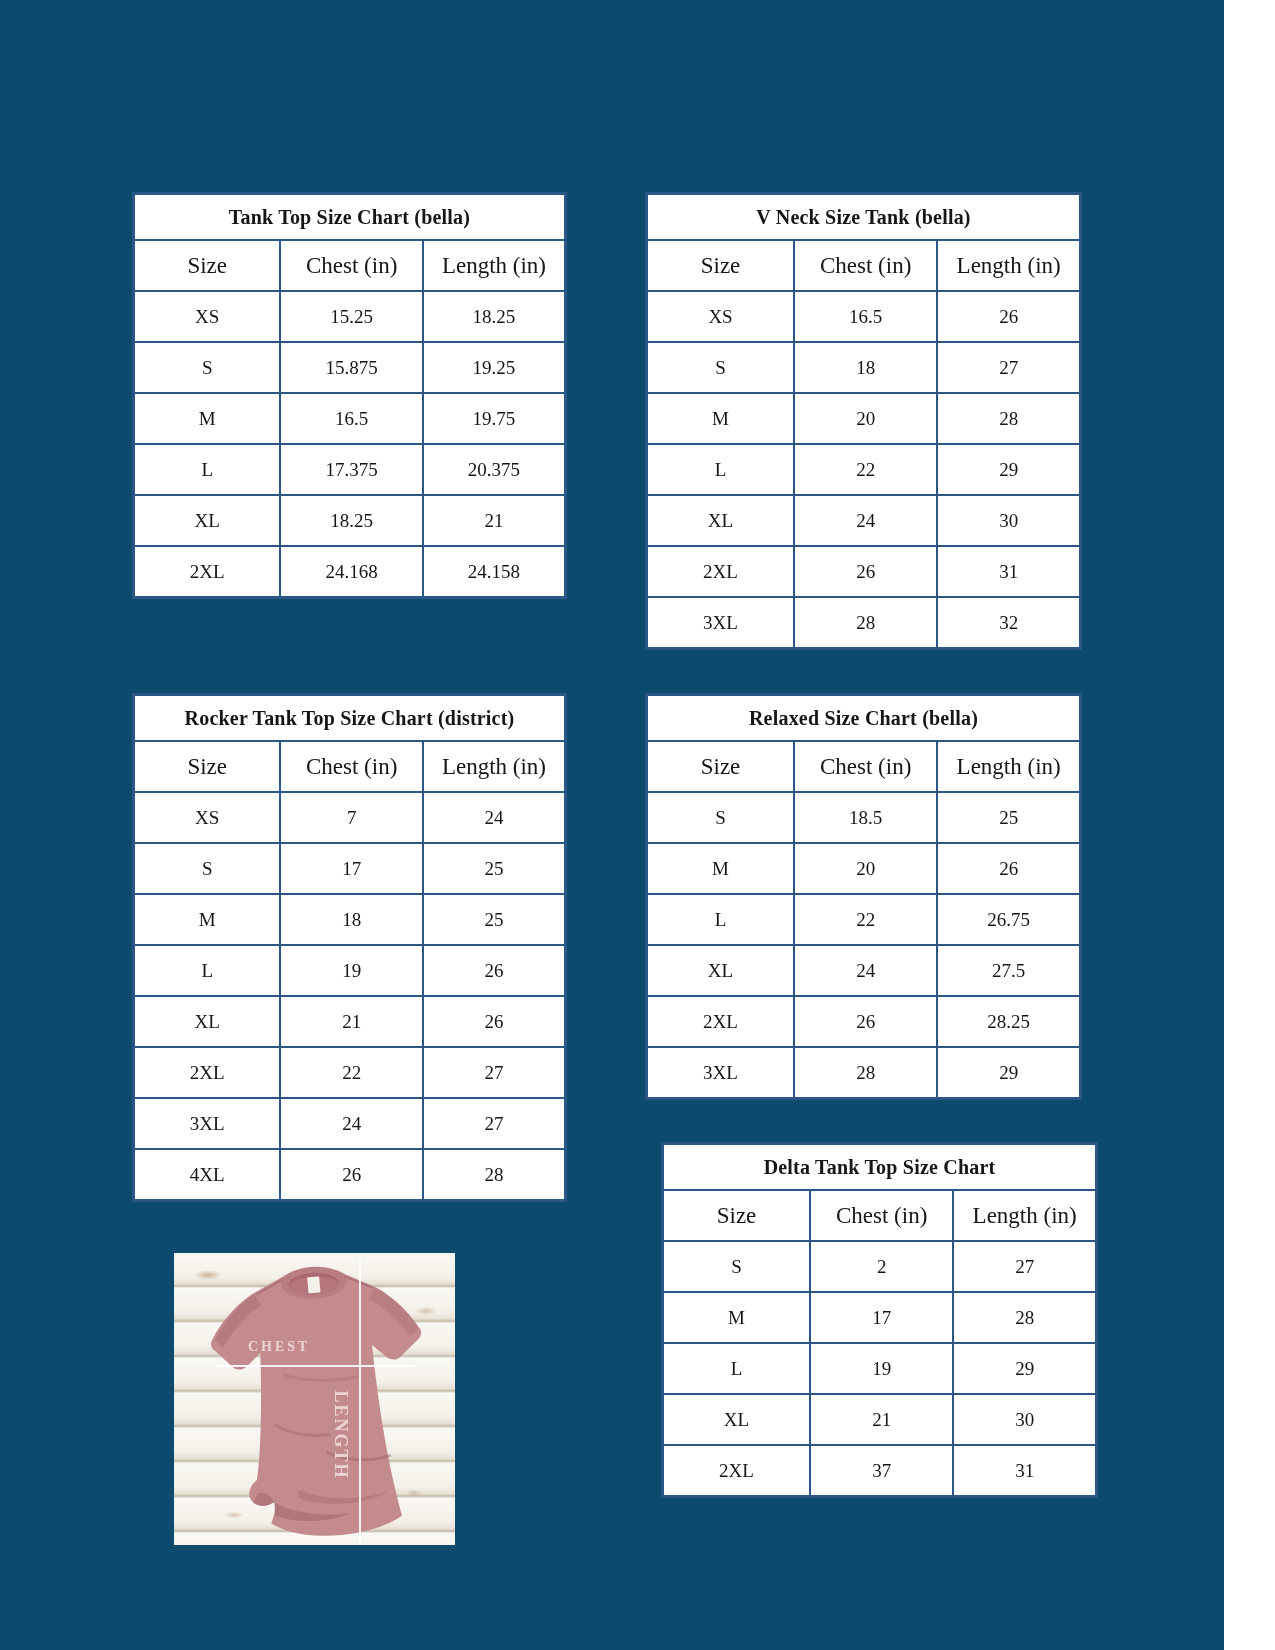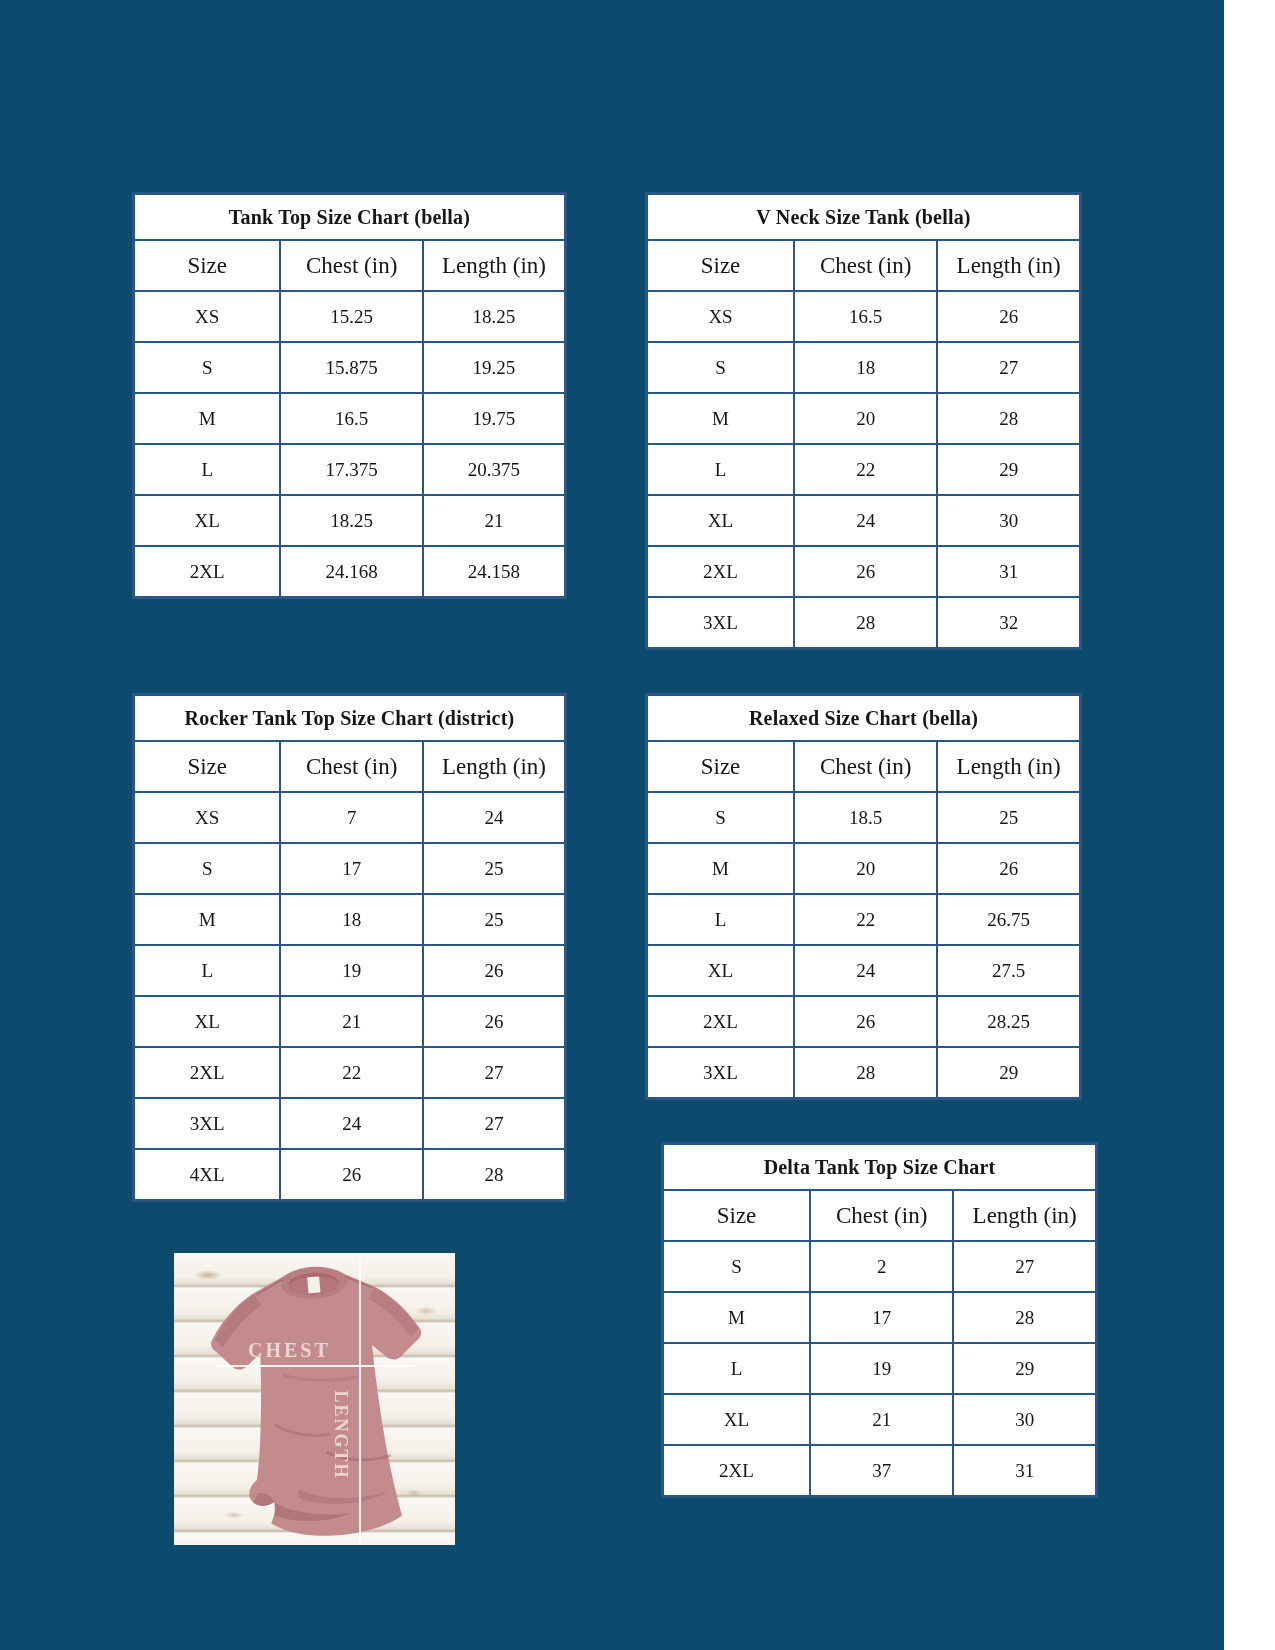--- a/index.html
+++ b/index.html
@@ -60,21 +60,21 @@
         #faf8f4 0px, #f4f0e9 24px, #e6dfd3 31px,
         #c2b9a8 33px, #f6f3ed 35px);
   }
   .photo svg { position: absolute; left: 0; top: 0; }
   .measure-line { position: absolute; background: rgba(255,255,255,0.88); }
   .chest-line { left: 42px; top: 112px; width: 198px; height: 2px; }
   .length-line { left: 185px; top: 8px; width: 2px; height: 282px; }
   .chest-label {
     position: absolute;
     left: 74px; top: 86px;
-    font-size: 20px;
+    font-size: 14px;
     font-weight: bold;
     letter-spacing: 3px;
     color: #ecd3d4;
   }
   .length-label {
     position: absolute;
     left: 166px; top: 182px;
     transform: translate(-50%, -50%) rotate(90deg);
     white-space: nowrap;
     font-size: 18px;

